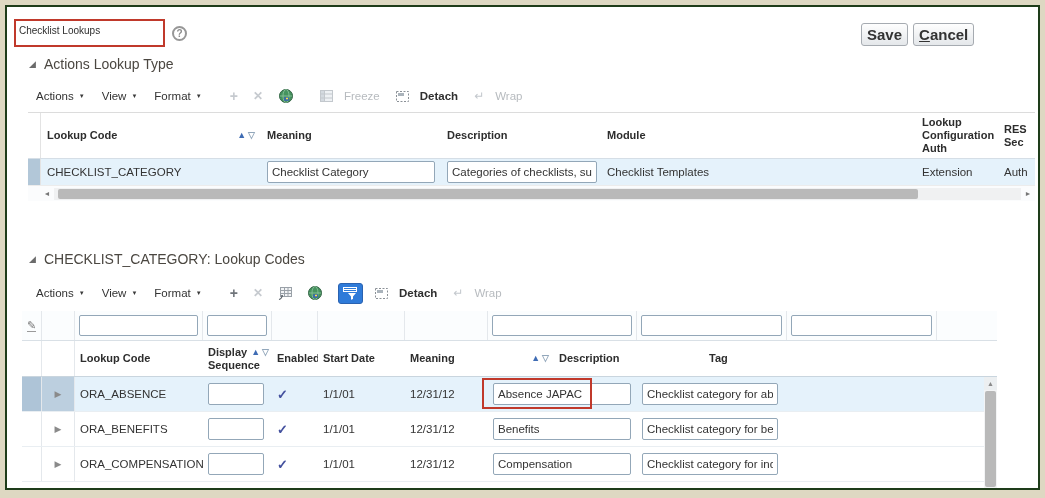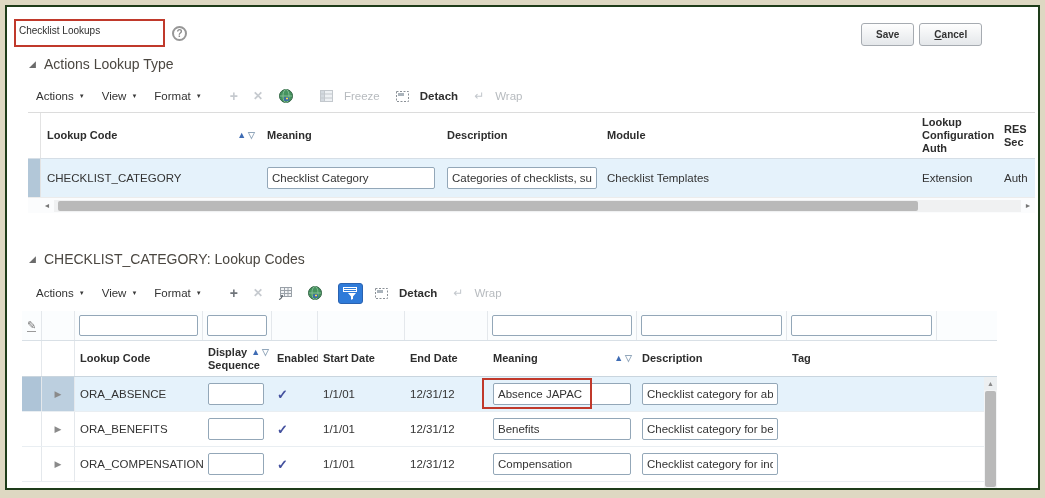--- a/index.html
+++ b/index.html
@@ -9,21 +9,21 @@
   .frame{position:absolute;left:5px;top:5px;width:1035px;height:485px;border:2px solid #1e3c1a;z-index:40;pointer-events:none}
   .ann{position:absolute;border:2px solid #c0392b;z-index:45;pointer-events:none}
   .ann-title{left:14px;top:19px;width:151px;height:28px}
   .ann-meaning{left:482px;top:378px;width:110px;height:31px}
 
   .page-title{position:absolute;left:19px;top:25px;font-size:10px;color:#2e2e2e}
   .help{position:absolute;left:172px;top:26px;width:15px;height:15px;border:2px solid #979797;border-radius:50%;
         color:#8c8c8c;font-size:10px;font-weight:bold;display:flex;align-items:center;justify-content:center}
 
   .btns{position:absolute;left:861px;top:23px;display:flex;gap:5px;z-index:5}
-  .btn{height:23px;padding:0 14px;font-size:10px;font-weight:bold;color:#333;
+  .btn{height:23px;padding:0 5px;font-size:15px;font-weight:bold;color:#333;
        background:linear-gradient(#fefefe,#e4e7ea);border:1px solid #a6abb1;border-radius:3px;
        display:flex;align-items:center;white-space:nowrap}
   .mn{text-decoration:underline}
 
   .sec{position:absolute;display:flex;align-items:center;gap:8px;font-size:14px;color:#4b4741}
   .sec1{left:29px;top:56px}
   .sec2{left:29px;top:251px}
   .tri{font-size:9px;color:#6b6b6b}
 
   .tb{position:absolute;display:flex;align-items:center;font-size:11.5px;color:#333;height:22px}
@@ -42,21 +42,21 @@
   .wrapic{font-size:12px;color:#c3c8cd}
 
   
   .t1{position:absolute;left:28px;top:112px;width:1007px;height:101px;overflow:hidden;border-top:1px solid #dcdcdc}
   .row{display:flex}
   .c{flex:none;overflow:hidden}
   .t1 .head{height:46px;border-bottom:1px solid #d5dee6}
   .t1 .head .c{display:flex;align-items:center;padding:0 6px;font-weight:bold;font-size:11px;color:#2d2d2d;line-height:13px}
   .w-g{width:12px;border-right:1px solid #e3e3e3;height:100%}
   .w-lt{width:220px}.w-me{width:180px}.w-de{width:160px}.w-mo{width:315px}.w-cl{width:82px}.w-rs{width:60px}
-  .t1 .drow{height:38px;background:#e5f2fb;align-items:center}
+  .t1 .drow{height:26px;background:#e5f2fb;align-items:center}
   .t1 .drow .c{display:flex;align-items:center;padding:0 6px;font-size:11.5px}
   .t1 .drow .w-g{background:#b2c7d8}
   .sorts{margin-left:auto;display:flex;gap:2px;align-items:center;font-size:9px;line-height:9px}
   .sa{color:#3f6cb4}.sd{color:#92a7bb}
   .hlabel-rs{width:30px}
   .inp{height:22px;border:1px solid #93a7b8;border-radius:2px;background:#fff;color:#333;
        font-family:"Liberation Sans",sans-serif;font-size:11.5px;padding:0 4px}
   .inp-me{width:168px}.inp-de{width:150px}
 
   .hs{height:16px;display:flex;align-items:center;background:#fbfcfd;border-top:1px solid #ececec}
@@ -314,23 +314,20 @@
             <span class="sa">▲</span>
             <span class="sd">▽</span>
           </span>
       </div>
       <div class="c k4">
           <span>Enabled</span>
         </div>
       <div class="c k5">
           <span>Start Date</span>
         </div>
-      <div class="c k6">
-          <span>End Date</span>
-        </div>
       <div class="c k7">
         <span>Meaning</span>
         <span class="sorts">
             <span class="sa">▲</span>
             <span class="sd">▽</span>
           </span>
       </div>
       <div class="c k8">
           <span>Description</span>
         </div>

